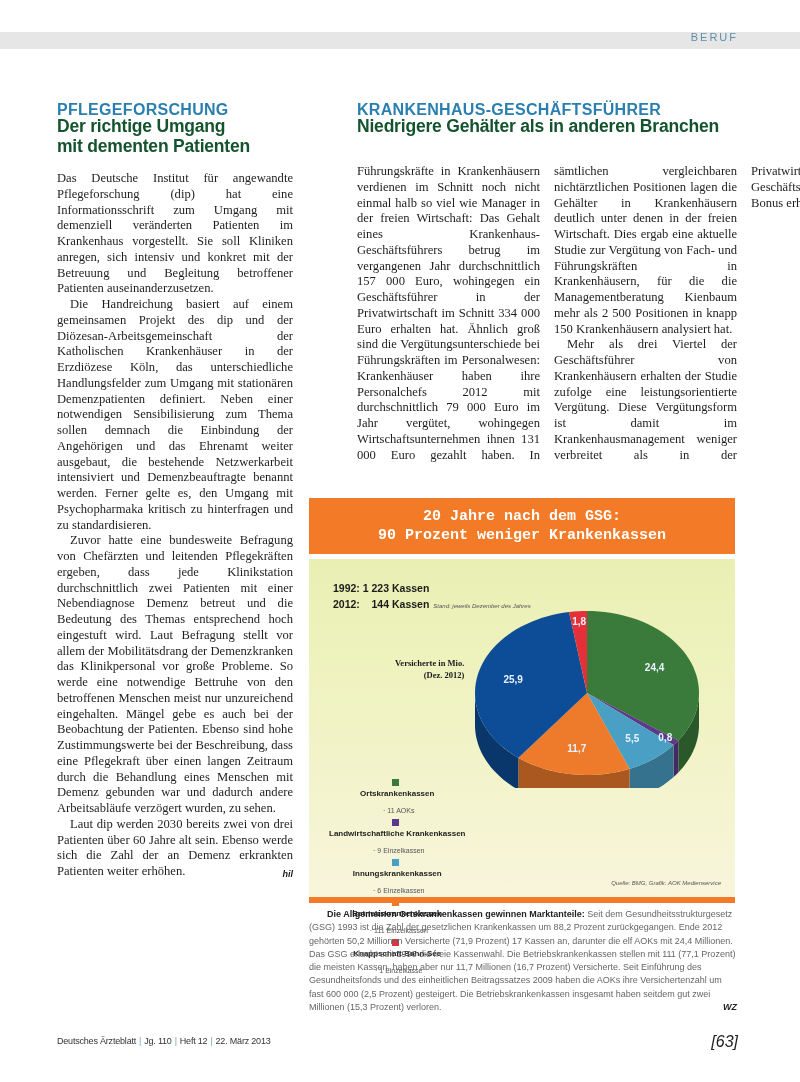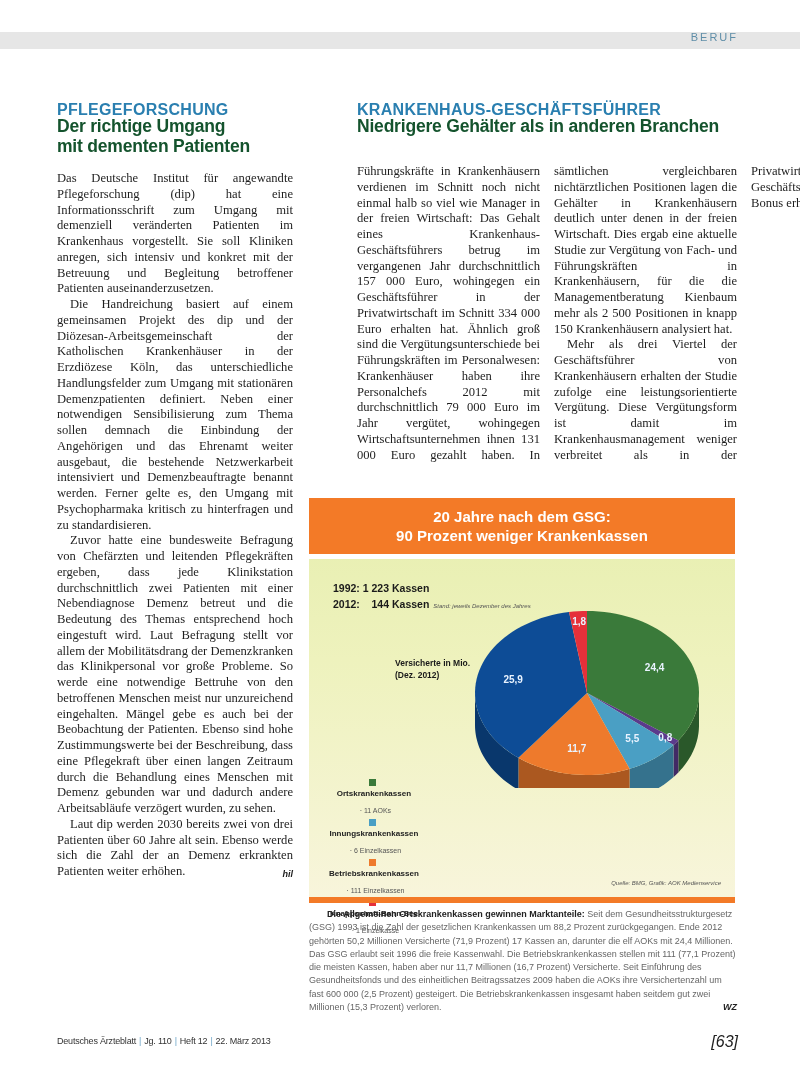--- a/index.html
+++ b/index.html
@@ -6,26 +6,26 @@
   body { width:800px; height:1082px; position:relative; overflow:hidden; font-family:"Liberation Serif", serif; color:#1e1e1e; }
   .topbar { position:absolute; left:0; top:32px; width:800px; height:17px; background:#e6e6e6; }
   .section-label { position:absolute; right:62px; top:31px; font-family:"Liberation Sans", sans-serif; font-size:11px; letter-spacing:2px; color:#5f8ea8; }
   .kicker { position:absolute; font-family:"Liberation Sans", sans-serif; font-weight:bold; font-size:16px; letter-spacing:0.3px; color:#2a7fb0; }
   .headline { position:absolute; font-family:"Liberation Sans", sans-serif; font-weight:bold; font-size:17.5px; line-height:20px; color:#14532d; letter-spacing:-0.2px; }
   .col { position:absolute; font-size:12.6px; line-height:15.75px; text-align:justify; hyphens:manual; }
   .col p { margin:0; text-indent:0; }
   .col p + p { text-indent:13px; }
   .sig { float:right; font-family:Liberation Sans, sans-serif; font-style:italic; font-weight:bold; font-size:9px; margin-top:3px; }
   .chart-box { position:absolute; left:309px; top:498px; width:426px; height:405px; background:linear-gradient(#e6eeae 0%, #eef2bd 40%, #f8f5dc 100%); }
-  .chart-head { position:absolute; left:0; top:0; width:426px; height:56px; background:#f37a27; color:#fff; text-align:center; font-family:Liberation Sans, sans-serif; font-weight:bold; font-size:15px; line-height:19px; padding-top:9px; box-sizing:border-box; }
+  .chart-head { position:absolute; left:0; top:0; width:426px; height:56px; background:#f37a27; color:#fff; text-align:center; font-family:Liberation Mono, monospace; font-weight:bold; font-size:15px; line-height:19px; padding-top:9px; box-sizing:border-box; }
   .chart-gap { position:absolute; left:0; top:56px; width:426px; height:5px; background:#ffffff; }
   .chart-foot { position:absolute; left:0; top:399px; width:426px; height:6px; background:#f37a27; }
   .kassen { position:absolute; left:24px; top:82px; font-family:"Liberation Sans", sans-serif; font-weight:bold; font-size:10.5px; line-height:16px; color:#1a1a1a; }
   .kassen .stand { font-weight:normal; font-style:italic; font-size:6px; color:#555; margin-left:4px; }
-  .vers { position:absolute; left:86px; top:159px; font-family:Liberation Sans, sans-serif; font-weight:bold; font-size:8.5px; line-height:12px; color:#1a1a1a; }
+  .vers { position:absolute; left:86px; top:159px; font-family:Liberation Serif, serif; font-weight:bold; font-size:8.5px; line-height:12px; color:#1a1a1a;text-align:right; }
   .pie-svg { position:absolute; left:0; top:0; }
   .legend { position:absolute; left:20px; top:281px; font-family:"Liberation Sans", sans-serif; font-size:8px; line-height:16.5px; }
   .legend-item { display:flex; align-items:center; white-space:nowrap;flex-direction:column; }
   .swatch { display:inline-block; width:7px; height:7px; margin-right:3px; }
   .legend-name { font-weight:bold; color:#222; }
   .legend-detail { color:#555; font-size:7px; margin-left:3px; }
   .source { position:absolute; right:14px; top:382px; font-family:"Liberation Sans", sans-serif; font-style:italic; font-size:6px; color:#555; }
   .caption { position:absolute; left:309px; top:908px; width:428px; font-family:"Liberation Sans", sans-serif; font-size:9px; line-height:13.3px; color:#666; text-align:left; }
   .caption .lead { font-weight:bold; color:#222;padding-left:18px; }
   .caption .sig { color:#222; margin-top:0; }
@@ -96,20 +96,25 @@
     <div>(Dez. 2012)</div>
   </div>
 
   <div class="legend" id="legend">
       <div class="legend-item">
         <span class="swatch" style="background: rgb(58, 122, 58);"></span>
         <span class="legend-name">Ortskrankenkassen</span>
         <span class="legend-detail">· 11 AOKs</span>
       </div>
       <div class="legend-item">
+        <span class="swatch" style="background: rgb(91, 58, 140);"></span>
+        <span class="legend-name">Landwirtschaftliche Krankenkassen</span>
+        <span class="legend-detail">· 9 Einzelkassen</span>
+      </div>
+      <div class="legend-item">
         <span class="swatch" style="background: rgb(74, 159, 196);"></span>
         <span class="legend-name">Innungskrankenkassen</span>
         <span class="legend-detail">· 6 Einzelkassen</span>
       </div>
       <div class="legend-item">
         <span class="swatch" style="background: rgb(238, 122, 44);"></span>
         <span class="legend-name">Betriebskrankenkassen</span>
         <span class="legend-detail">· 111 Einzelkassen</span>
       </div>
       <div class="legend-item">

